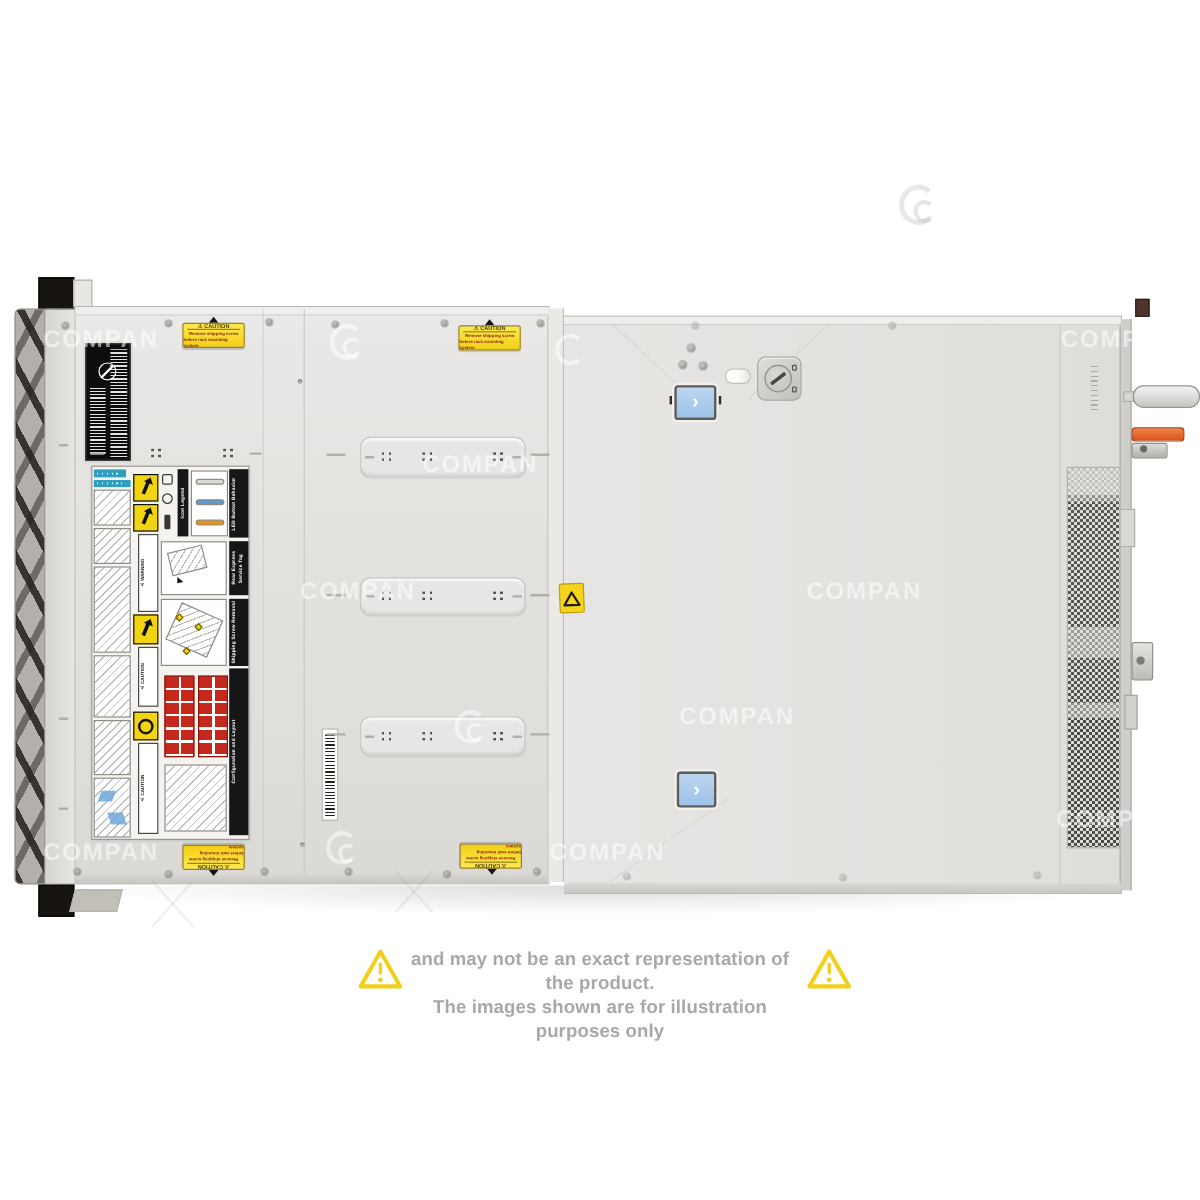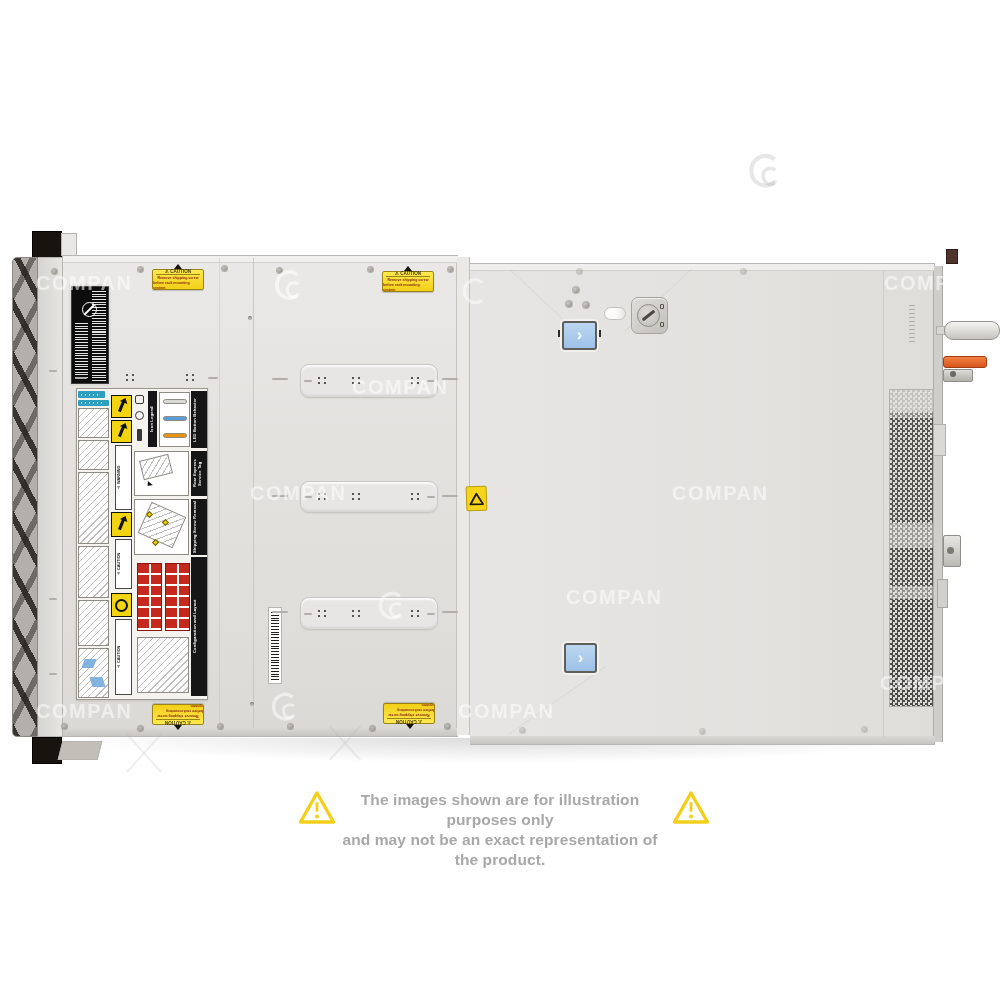--- a/index.html
+++ b/index.html
@@ -380,22 +380,22 @@
   <div class="a wline" style="left:118px;top:752px;width:52px;transform:rotate(-48deg)"></div>
   <div class="a wline" style="left:322px;top:742px;width:46px;transform:rotate(48deg)"></div>
   <div class="a wline" style="left:322px;top:742px;width:46px;transform:rotate(-48deg)"></div>
 
   <svg class="a" style="left:297px;top:789px" width="40" height="38" viewBox="0 0 40 38">
     <path d="M20 4 L36.5 33 H3.5 Z" fill="none" stroke="#f2cf1b" stroke-width="3.4" stroke-linejoin="round"></path>
     <rect x="18.6" y="13" width="2.8" height="10" rx="1.4" fill="#f2cf1b"></rect>
     <circle cx="20" cy="27.5" r="2" fill="#f2cf1b"></circle>
   </svg>
   <div class="a disc-text">
+    <div>and may not be an exact representation of the product.</div>
     <div>The images shown are for illustration purposes only</div>
-    <div>and may not be an exact representation of the product.</div>
   </div>
   <svg class="a" style="left:671px;top:789px" width="40" height="38" viewBox="0 0 40 38">
     <path d="M20 4 L36.5 33 H3.5 Z" fill="none" stroke="#f2cf1b" stroke-width="3.4" stroke-linejoin="round"></path>
     <rect x="18.6" y="13" width="2.8" height="10" rx="1.4" fill="#f2cf1b"></rect>
     <circle cx="20" cy="27.5" r="2" fill="#f2cf1b"></circle>
   </svg>
 
 </div>
 
 </body></html>

